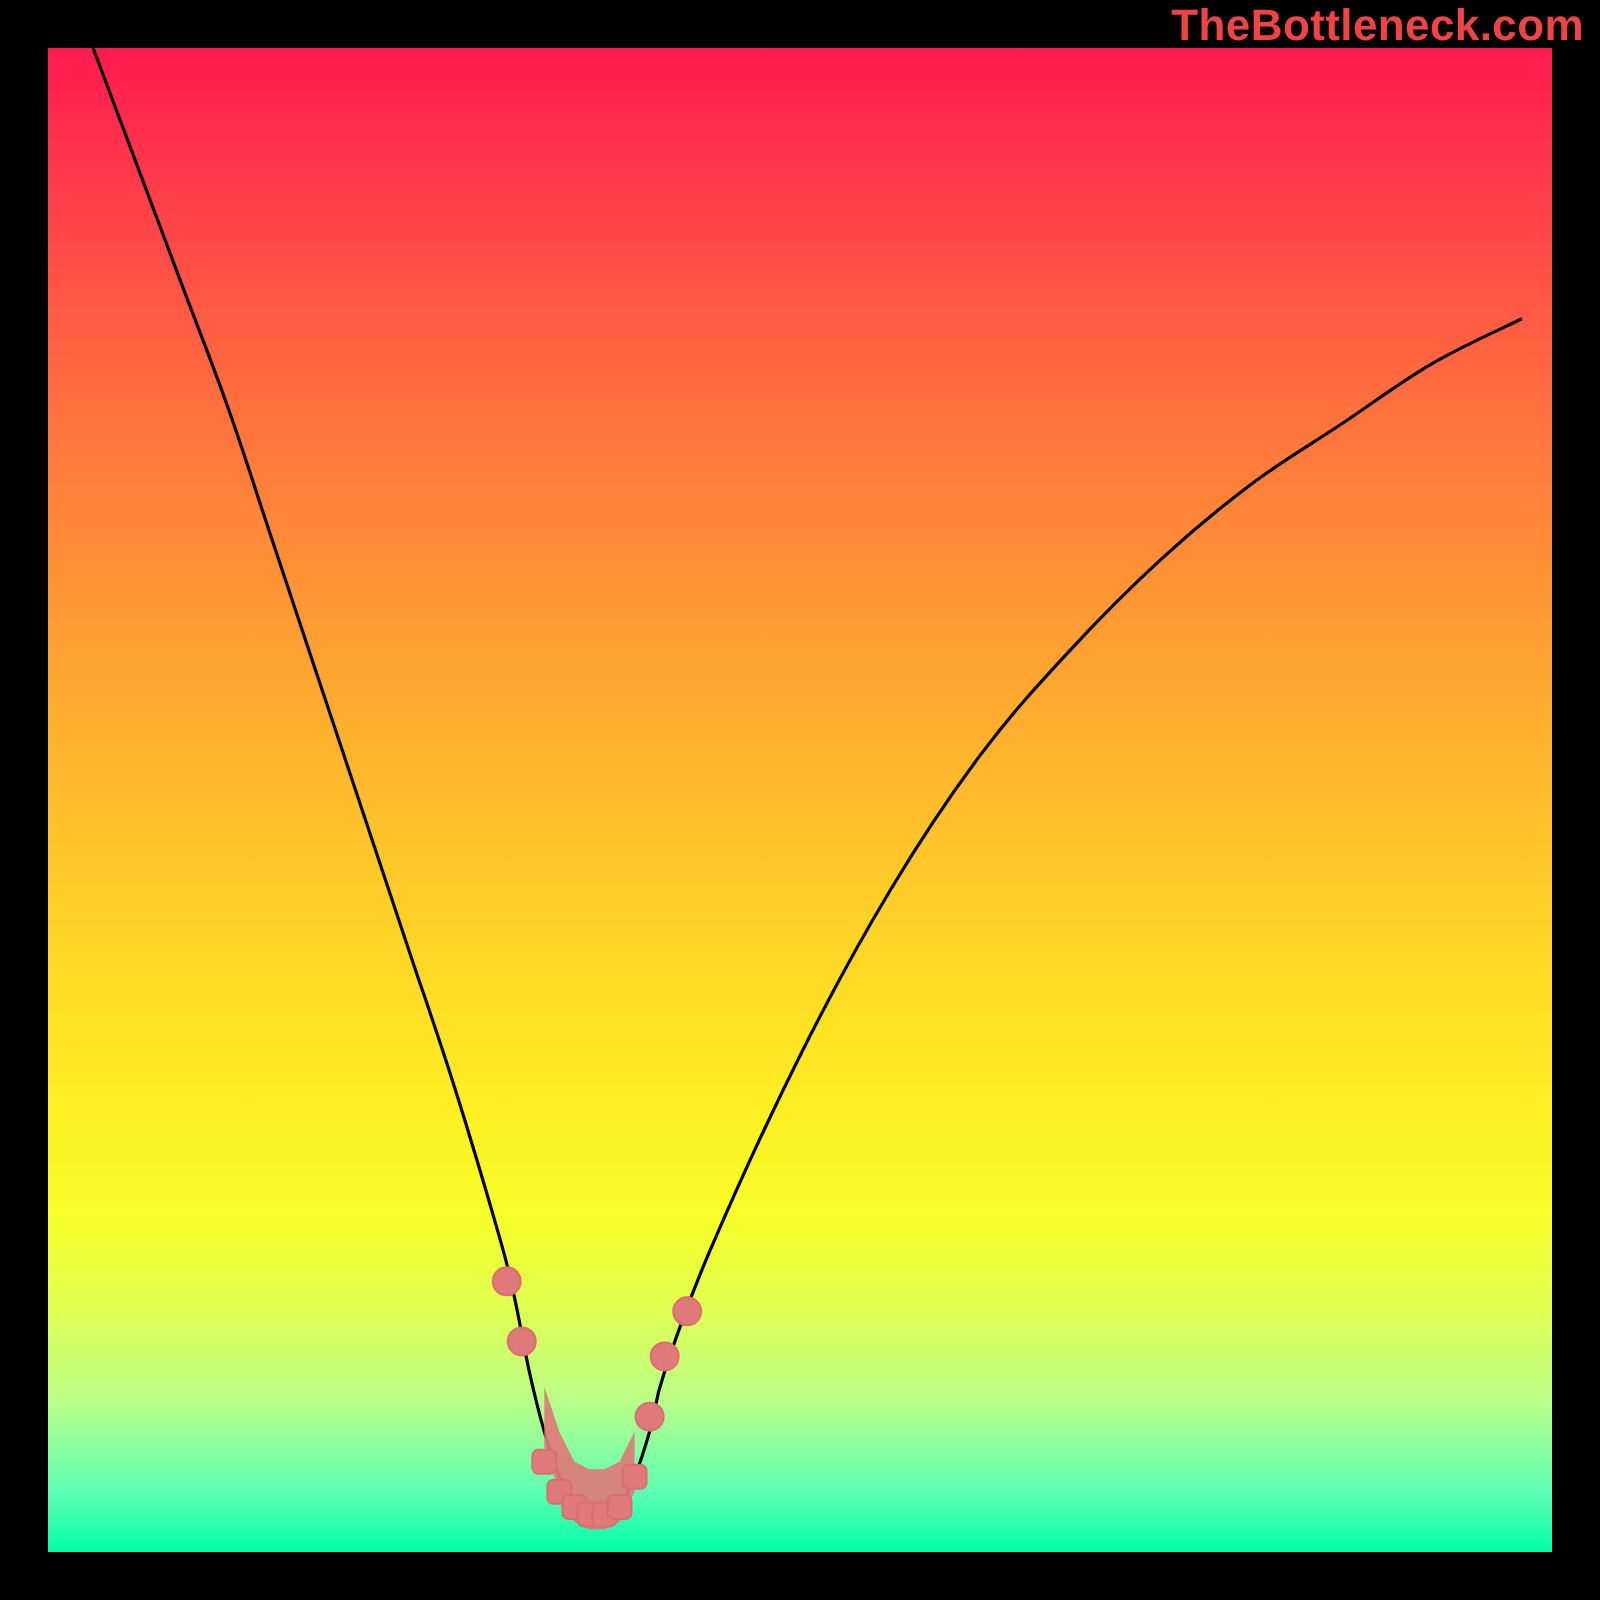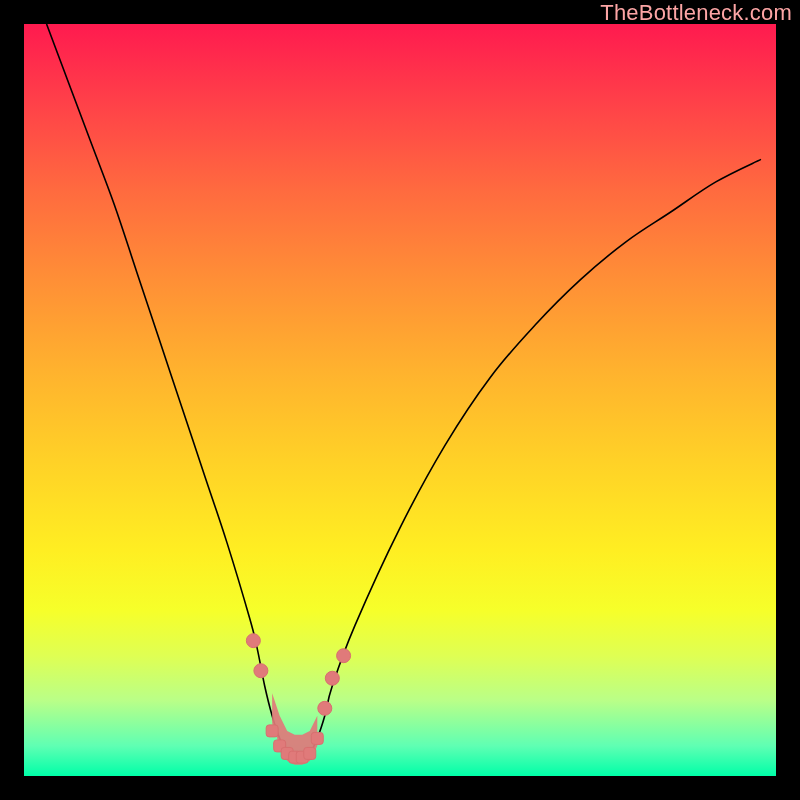--- a/index.html
+++ b/index.html
@@ -30,24 +30,24 @@
       #dfff53 84%,
       #b9ff88 90%,
       #5fffb3 96%,
       #00ffa8 100%
     );
   }
   .attribution {
     position: absolute;
     top: 0;
     right: 8px;
-    color: #fca5a5;
+    color: #ef4444;
     font-size: 22px;
     letter-spacing: 0.2px;
-    font-weight: 400;
+    font-weight: 700;
   }
   svg.plot {
     position: absolute;
     left: 24px;
     top: 24px;
     width: 752px;
     height: 752px;
     overflow: visible;
   }
   .curve {

